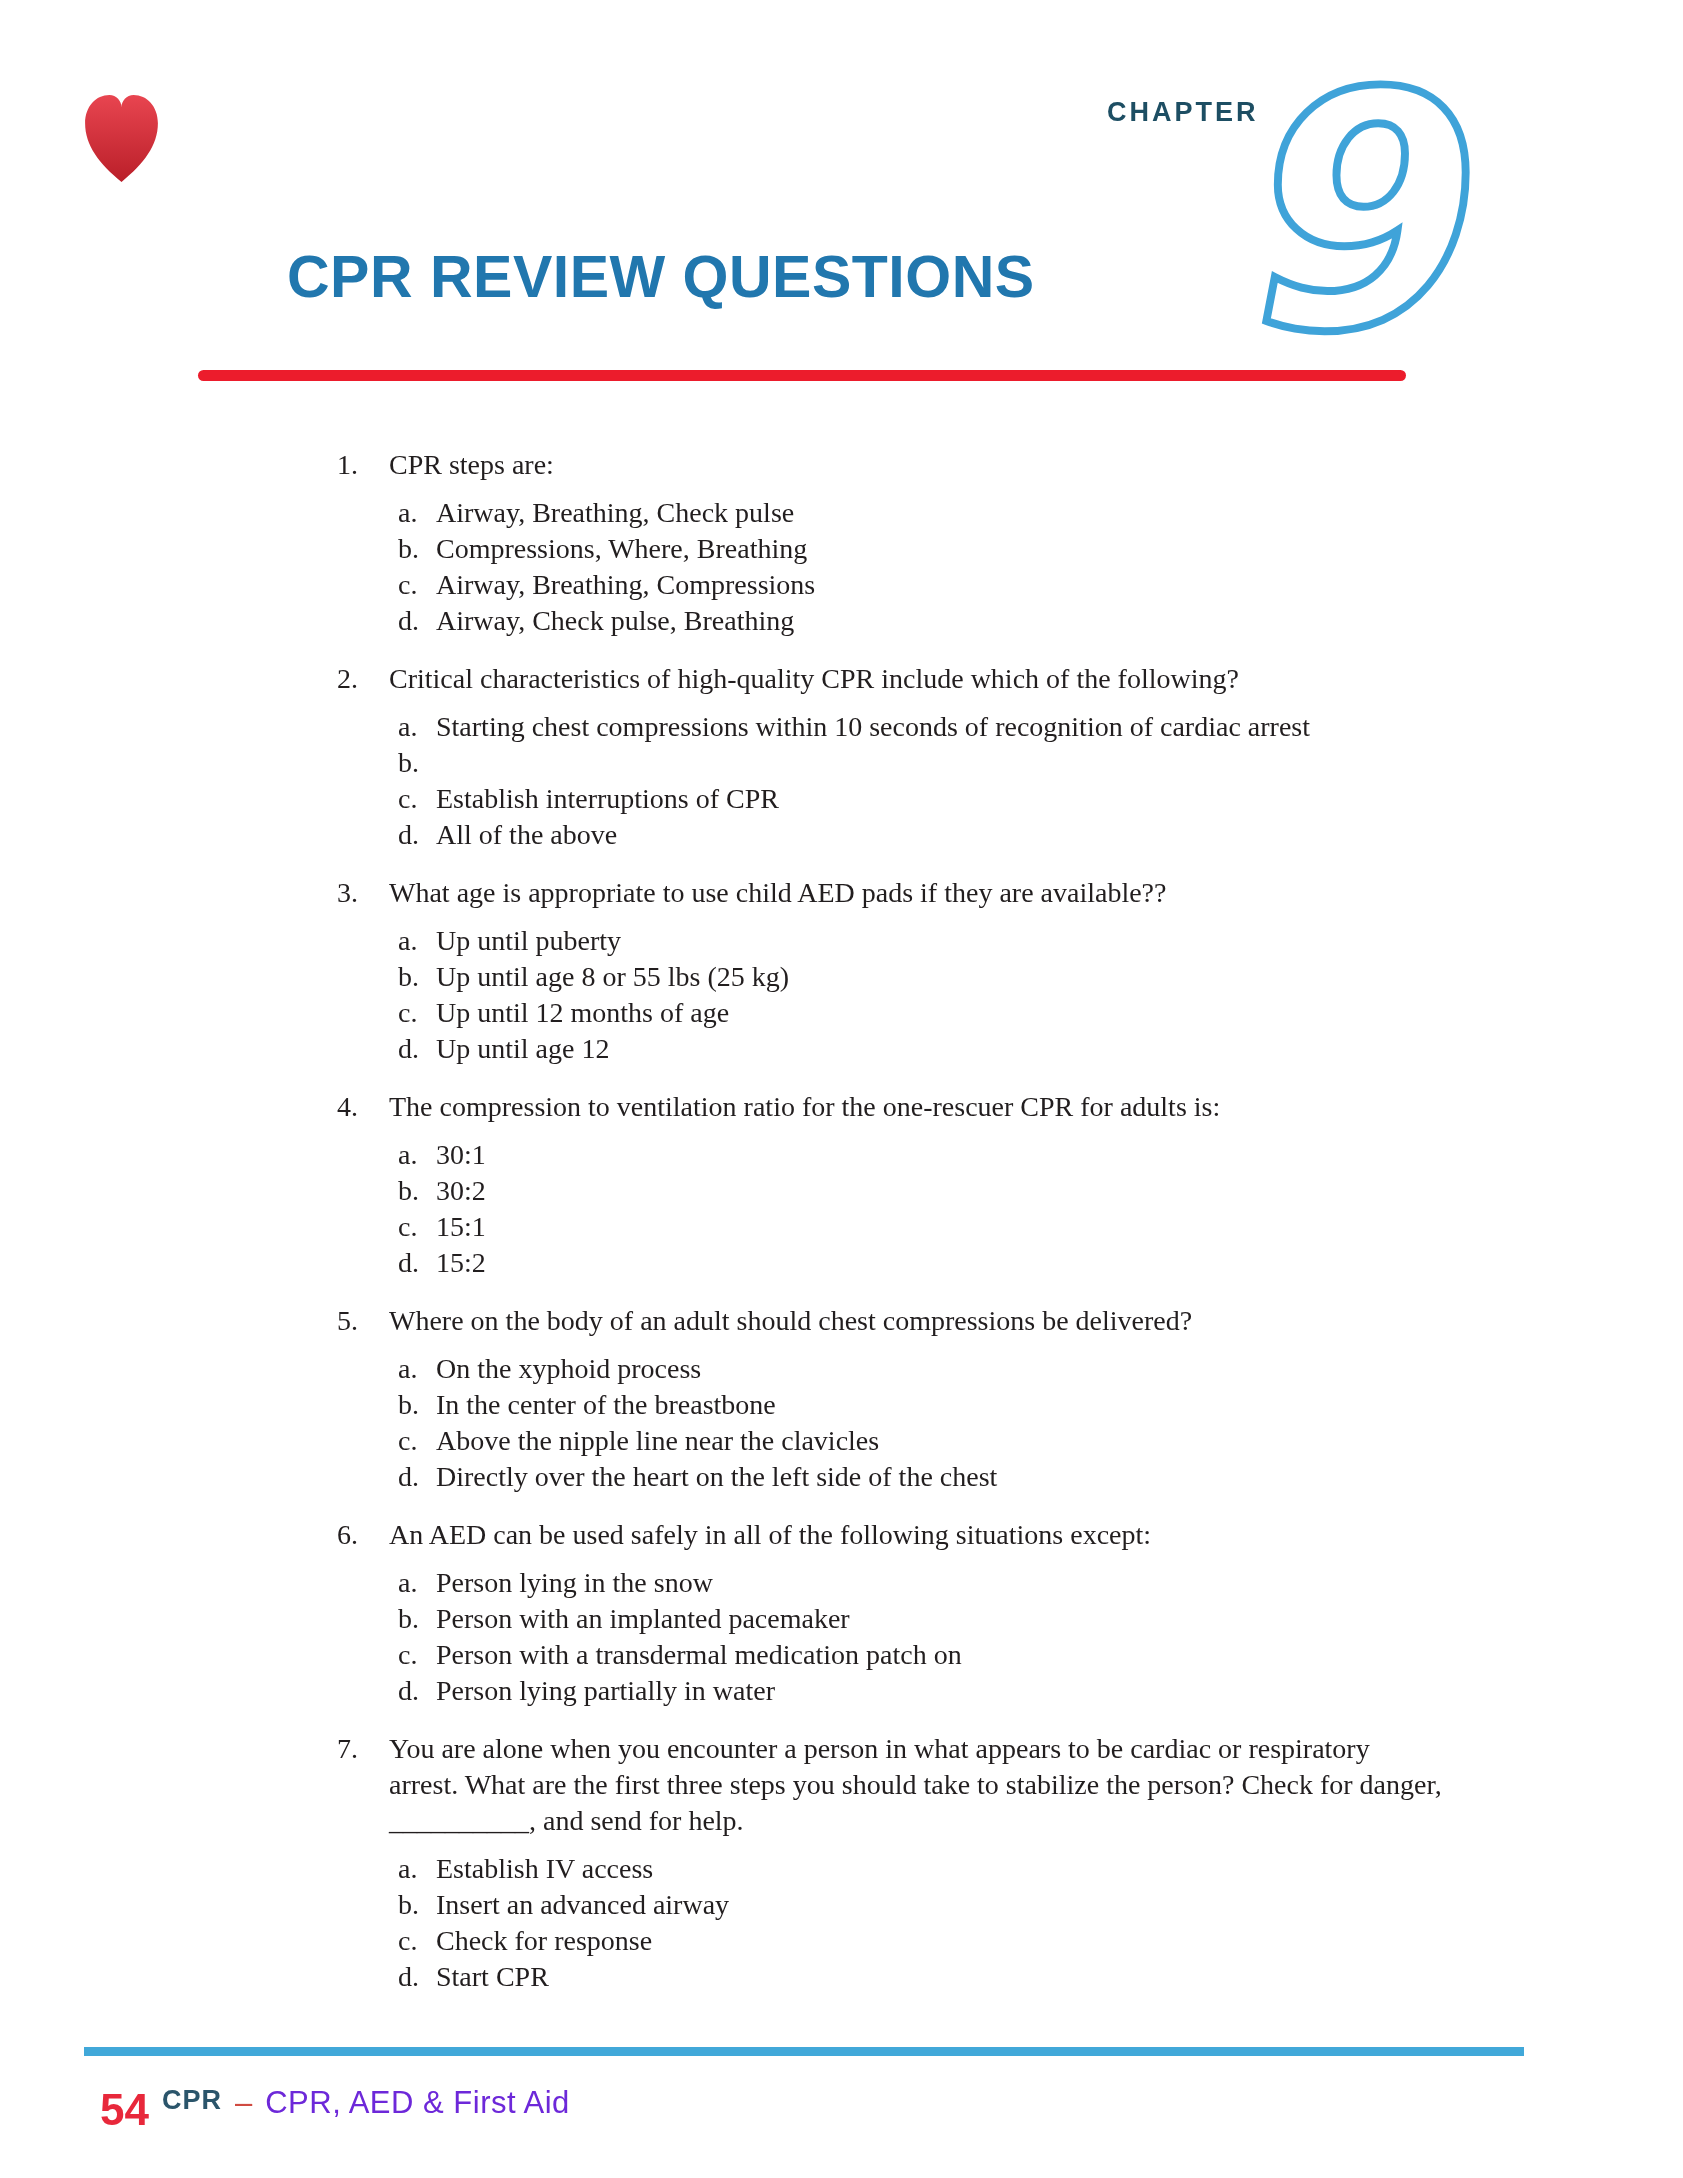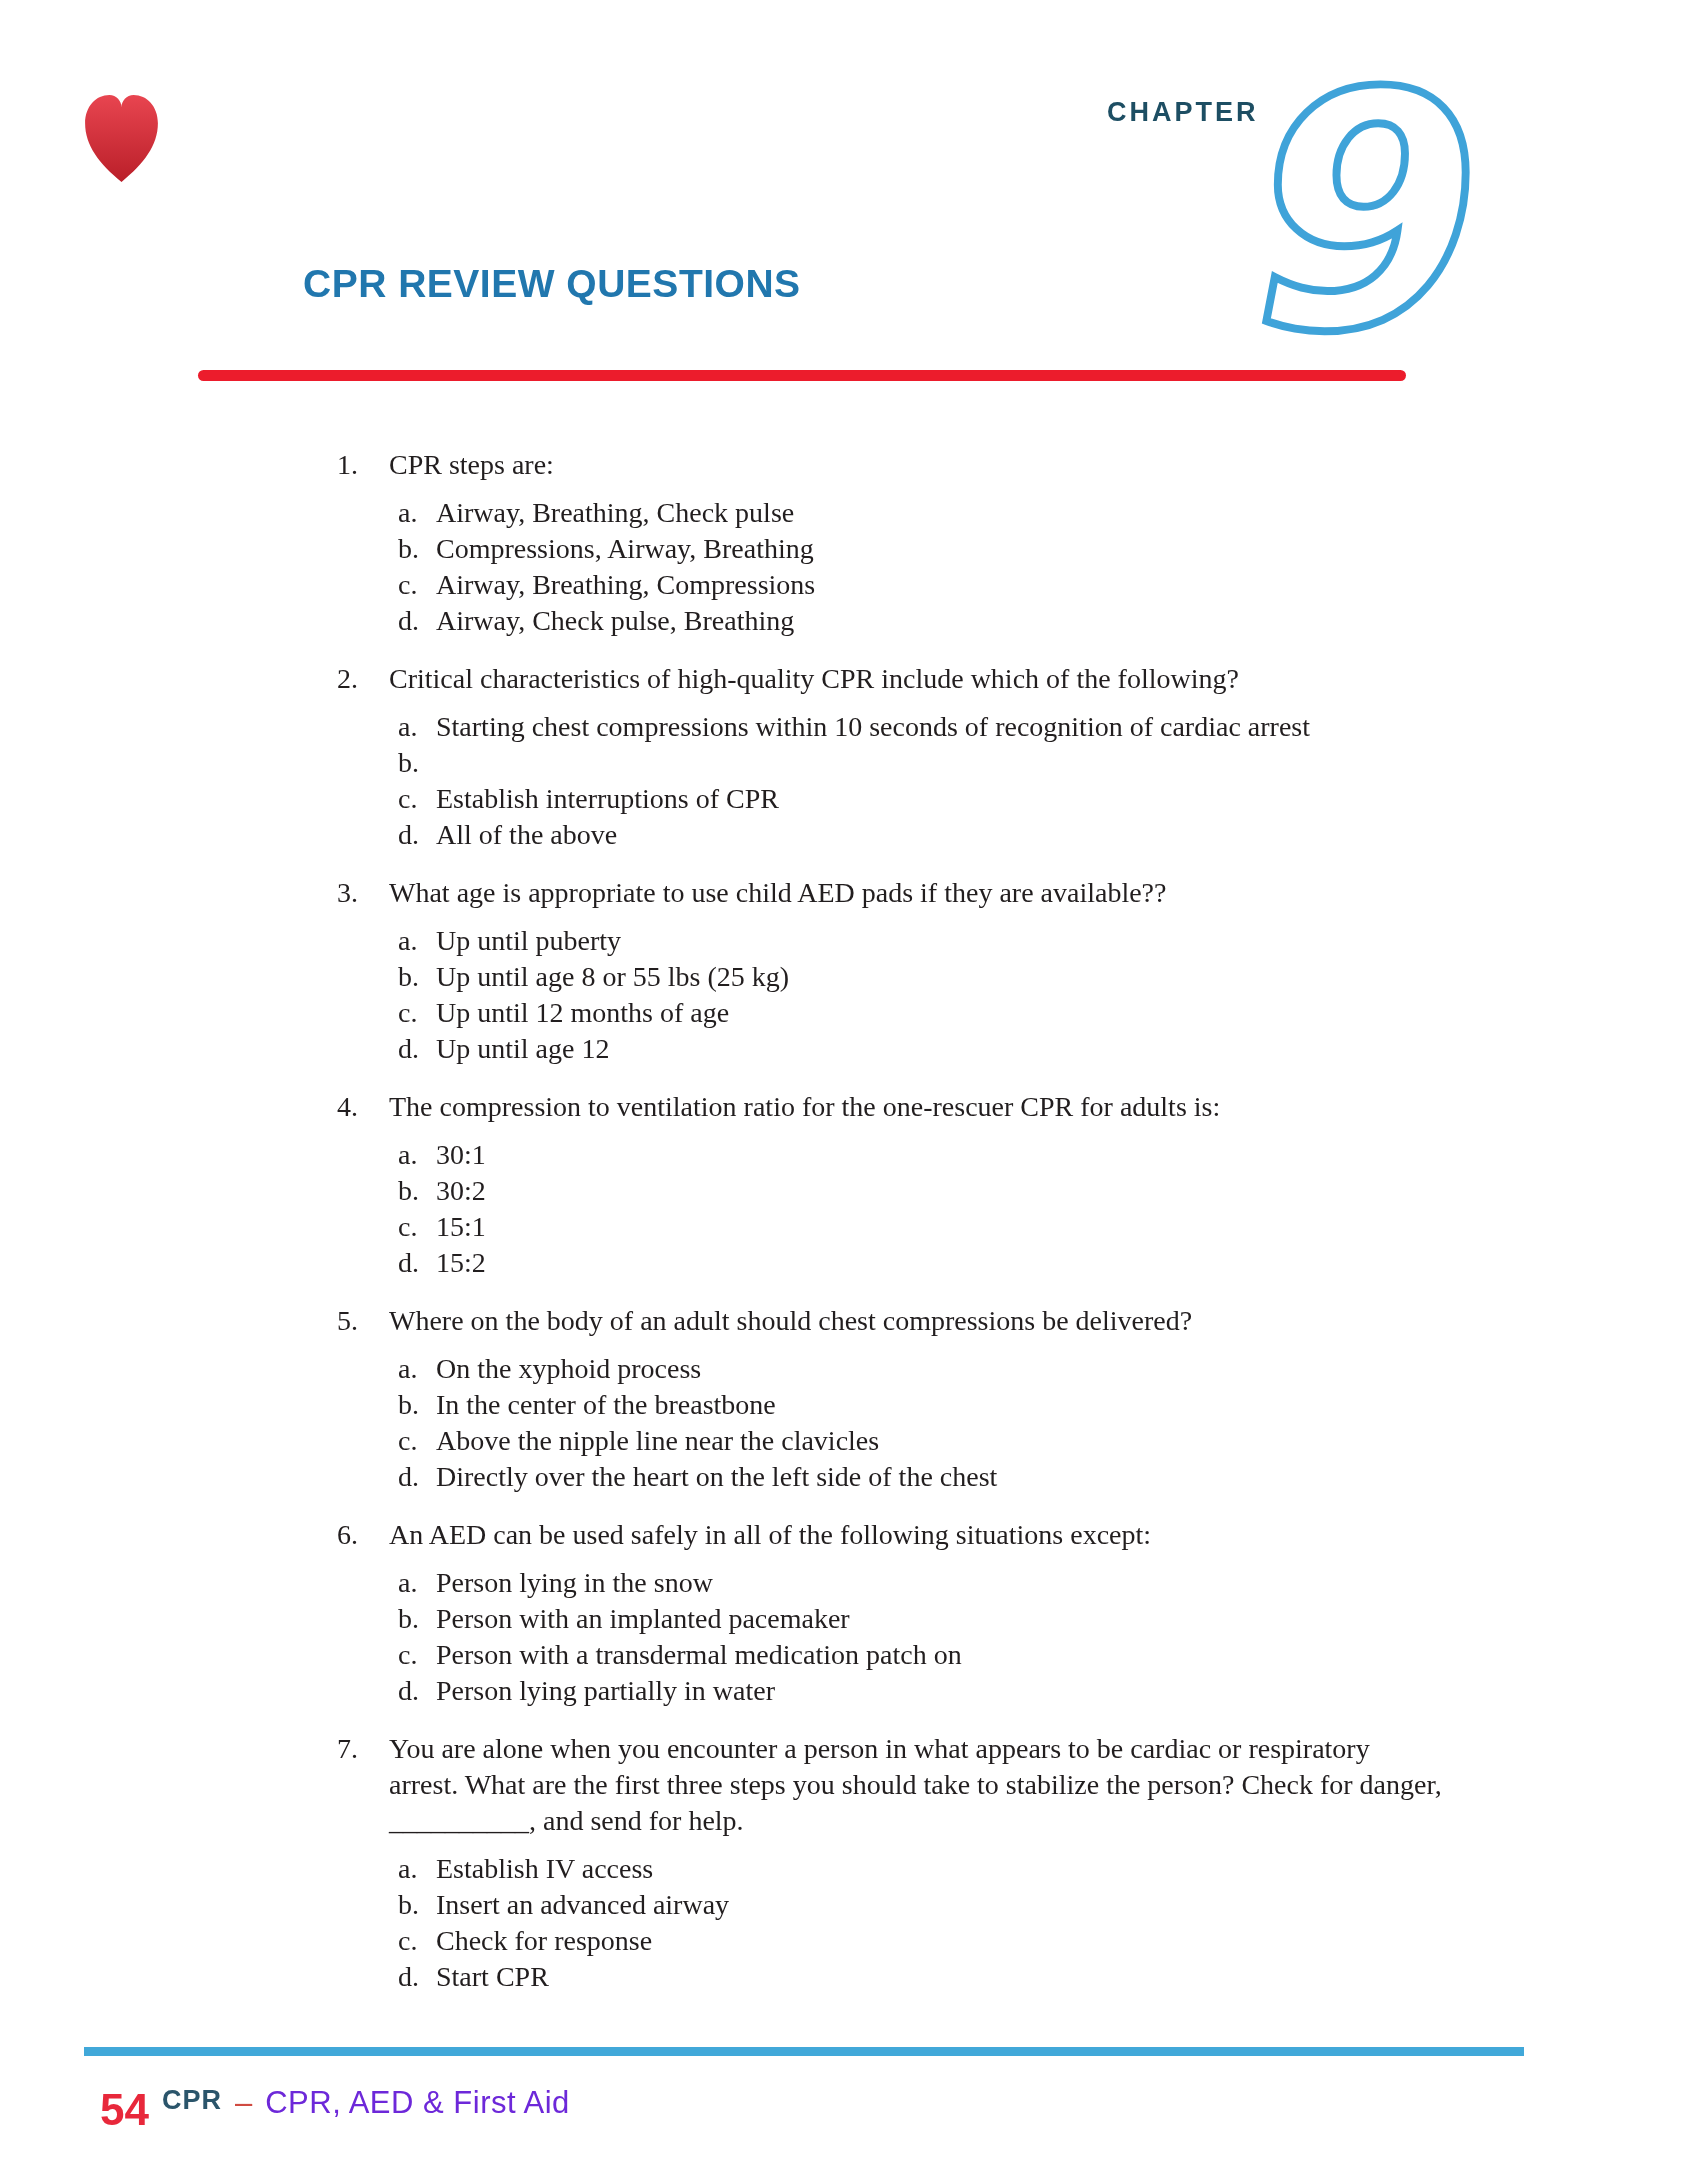--- a/index.html
+++ b/index.html
@@ -17,23 +17,23 @@
   
   .heart-logo { position: absolute; left: 85px; top: 93px; }
   .chapter-label {
     position: absolute; left: 1107px; top: 97px;
     font-family: "Liberation Sans", sans-serif;
     font-weight: bold; font-size: 27px; letter-spacing: 3px;
     color: #1d4e63;
   }
   .chapter-nine { position: absolute; left: 1233px; top: 69px; overflow: visible; }
   .page-title {
-    position: absolute; left: 287px; top: 248px; margin: 16px;
+    position: absolute; left: 287px; top: 248px; margin: 0;
     font-family: "Liberation Sans", sans-serif;
-    font-weight: bold; font-size: 39px; line-height: 1;
+    font-weight: bold; font-size: 59px; line-height: 1;
     letter-spacing: 0.5px; color: #2177ae; white-space: nowrap;
   }
   .title-rule {
     position: absolute; left: 198px; top: 370px;
     width: 1208px; height: 11px; border-radius: 6px;
     background: #ec1c2c;
   }
 
   
   .questions {
@@ -92,21 +92,21 @@
         <span class="q-num">1.</span>
         <span class="q-text">CPR steps are:</span>
       </div>
       <div class="opts">
         <div class="opt">
           <span class="opt-letter">a.</span>
           <span class="opt-text">Airway, Breathing, Check pulse</span>
         </div>
         <div class="opt">
           <span class="opt-letter">b.</span>
-          <span class="opt-text">Compressions, Airway, Breathing</span>
+          <span class="opt-text">Compressions, Where, Breathing</span>
         </div>
         <div class="opt">
           <span class="opt-letter">c.</span>
           <span class="opt-text">Airway, Breathing, Compressions</span>
         </div>
         <div class="opt">
           <span class="opt-letter">d.</span>
           <span class="opt-text">Airway, Check pulse, Breathing</span>
         </div>
       </div>

